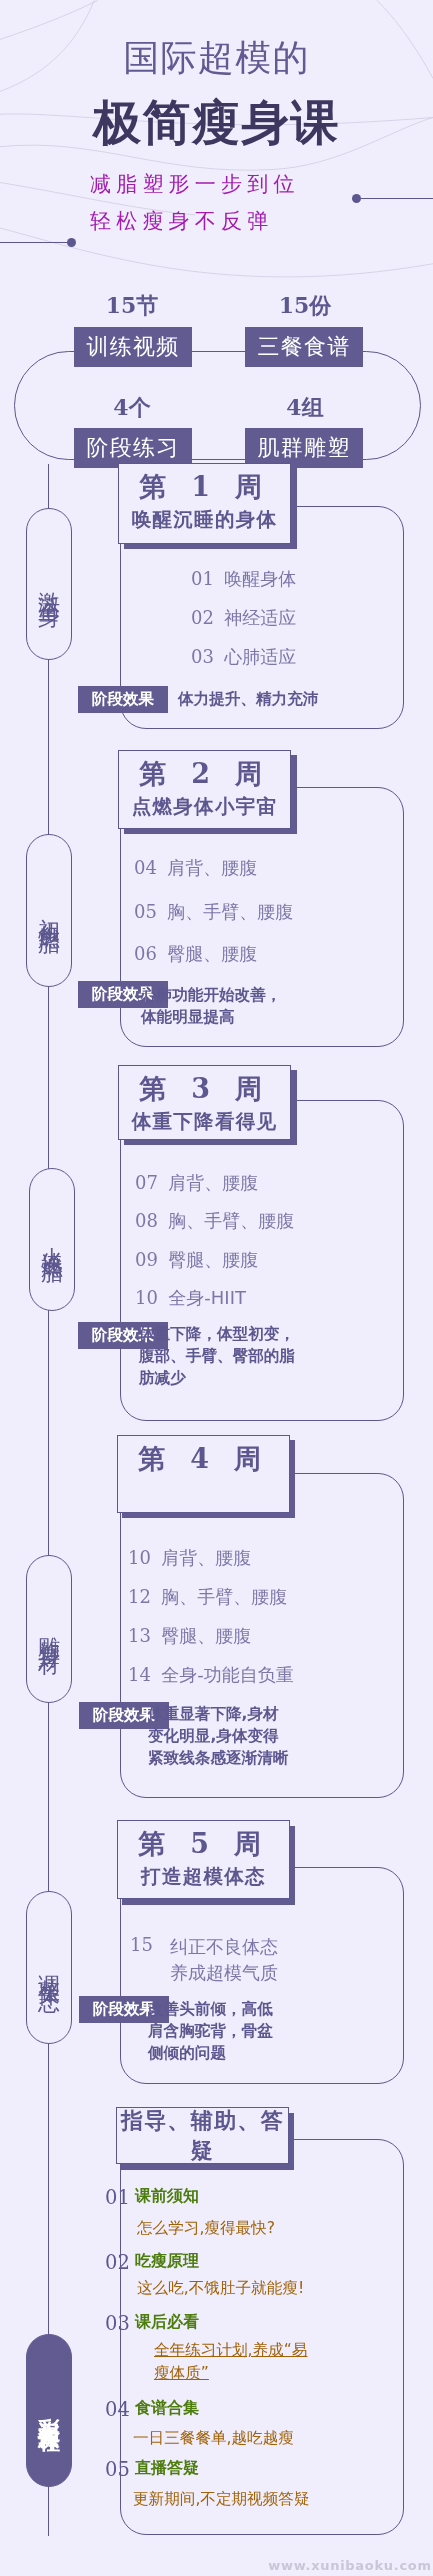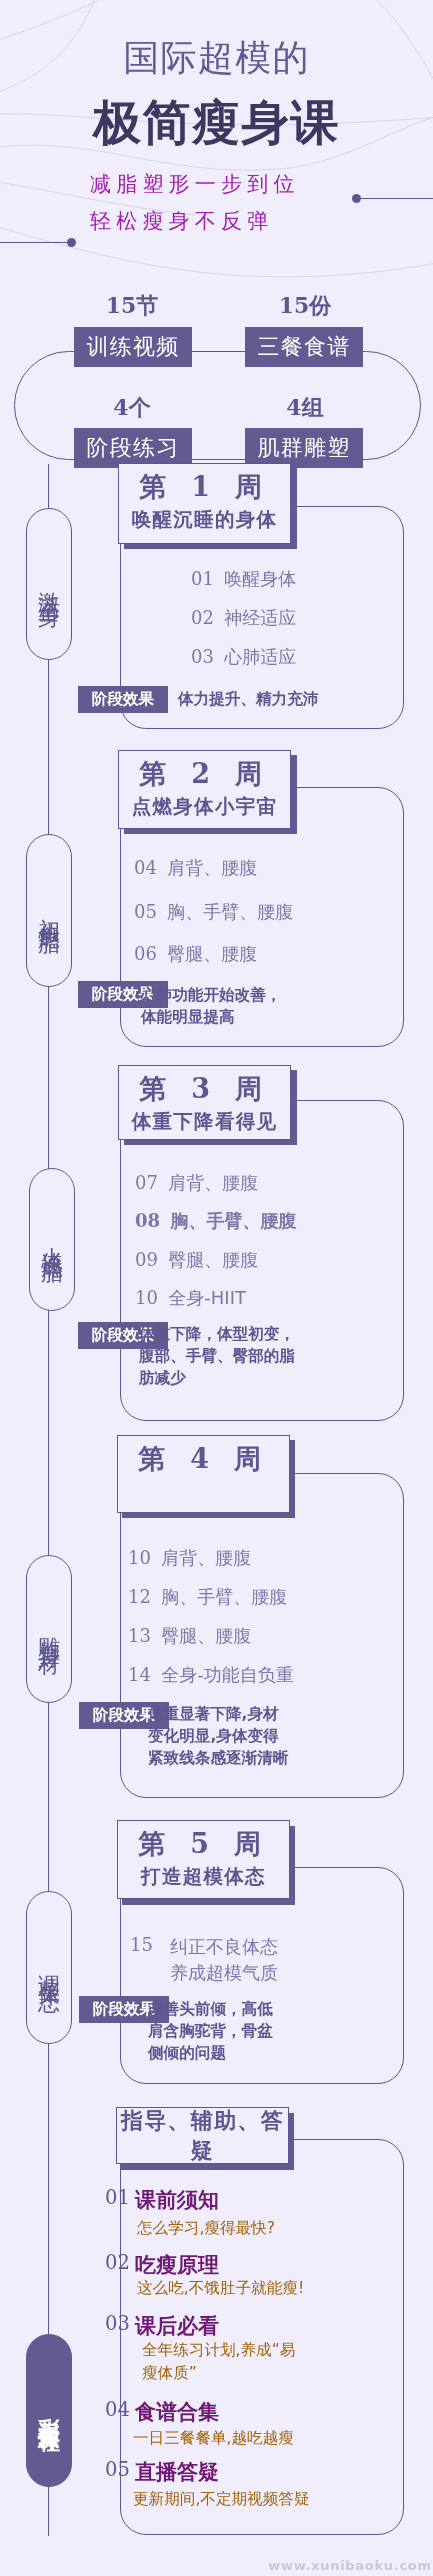--- a/index.html
+++ b/index.html
@@ -24,21 +24,21 @@
   .container { left: 120px; width: 284px; border: 1.3px solid #5d578f; border-radius: 26px; }
   .wk-shadow { background: #615b92; }
   .wk-box { background: #f0eefc; border: 1.3px solid #5d578f; text-align: center; }
   .wk-title { font-size: 27px; font-weight: bold; color: #5d578f; display: block; letter-spacing: 7.8px; margin-top: 5.2px; }
   .wk-sub { font-size: 19.5px; font-weight: bold; color: #5d578f; display: block; margin-top: 1.3px; font-family: "DejaVu Sans", sans-serif; letter-spacing: 1.3px; }
   .item { font-size: 18px; color: #7d77a8; font-family: "DejaVu Sans", sans-serif; white-space: nowrap; }
   .item .num { font-family: "DejaVu Serif", serif; margin-right: 10.4px; }
   .badge { left: 78px; width: 90px; height: 27px; background: #615b92; color: #fff; font-size: 15.6px; line-height: 27px; text-align: center; font-weight: bold; font-family: "DejaVu Sans", sans-serif; }
   .effect { font-size: 15.6px; color: #5d578f; font-weight: bold; line-height: 22px; font-family: "DejaVu Sans", sans-serif; }
   .bonus-num { font-size: 19.5px; color: #5d578f; font-family: "DejaVu Serif", serif; }
-  .bonus-title { font-size: 21px; font-weight: bold; color: #701a75; font-family: "DejaVu Sans", sans-serif; }
+  .bonus-title { font-size: 16px; font-weight: bold; color: #4d7c0f; font-family: "DejaVu Sans", sans-serif; }
   .bonus-desc { font-size: 15.6px; color: #a16207; font-family: "DejaVu Sans", sans-serif; line-height: 23.4px; }
   .watermark { right: 1.3px; bottom: 2.6px; font-size: 13px; font-weight: bold; color: #c9c6d8; letter-spacing: 0.7px; font-family: "DejaVu Sans", sans-serif; margin-top: 34px; }
 </style>
 </head>
 <body>
 
 <svg class="deco" viewBox="0 0 666 800" fill="none" stroke="#cfcbe2" stroke-width="1.2">
   <path d="M0 60 C 60 40, 110 20, 150 0"></path>
   <path d="M0 140 C 80 110, 120 60, 145 0"></path>
   <path d="M0 175 C 120 170, 300 210, 666 180"></path>
@@ -106,21 +106,21 @@
 <div class="abs pill" style="top:1168px; height:143px; left:29px;">
     <span>火速燃脂</span>
   </div>
 <div class="abs container" style="top:1100px; height:321px;"></div>
 <div class="abs wk-shadow" style="left:124px; top:1070px; width:173px; height:75px;"></div>
 <div class="abs wk-box" style="left:118px; top:1065px; width:173px; height:75px;">
   <span class="wk-title">第 3 周</span>
   <span class="wk-sub">体重下降看得见</span>
 </div>
 <div class="abs item" style="left:135px; top:1171px;"><span class="num">07</span><span>肩背、腰腹</span></div>
-<div class="abs item" style="left:135px; top:1209px;font-weight:bold;"><span class="num">08</span><span>胸、手臂、腰腹</span></div>
+<div class="abs item" style="left:135px; top:1209px;"><span class="num">08</span><span>胸、手臂、腰腹</span></div>
 <div class="abs item" style="left:135px; top:1248px;"><span class="num">09</span><span>臀腿、腰腹</span></div>
 <div class="abs item" style="left:135px; top:1286px;"><span class="num">10</span><span>全身-HIIT</span></div>
 <div class="abs badge" style="top:1322px;">阶段效果</div>
 <div class="abs effect" style="left:139px; top:1323px; width:169px;">体重下降，体型初变，腹部、手臂、臀部的脂肪减少</div>
 
 <div class="abs pill" style="top:1555px; height:148px;">
     <span>雕塑身材</span>
   </div>
 <div class="abs container" style="top:1473px; height:325px;"></div>
 <div class="abs wk-shadow" style="left:122px; top:1440px; width:173px; height:78px;"></div>
@@ -160,21 +160,21 @@
 <div class="abs bonus-num" style="left:105px; top:2186px;">01</div>
 <div class="abs bonus-title" style="left:135px; top:2186px;">课前须知</div>
 <div class="abs bonus-desc" style="left:137px; top:2217px;">怎么学习,瘦得最快?</div>
 
 <div class="abs bonus-num" style="left:105px; top:2251px;">02</div>
 <div class="abs bonus-title" style="left:135px; top:2251px;">吃瘦原理</div>
 <div class="abs bonus-desc" style="left:137px; top:2277px;">这么吃,不饿肚子就能瘦!</div>
 
 <div class="abs bonus-num" style="left:105px; top:2312px;">03</div>
 <div class="abs bonus-title" style="left:135px; top:2312px;">课后必看</div>
-<div class="abs bonus-desc" style="left:142px; top:2339px; width:163px;">全年练习计划,养成“易瘦体质”</div>
+<div class="abs bonus-desc" style="left:154px; top:2339px; width:163px;text-decoration:underline;">全年练习计划,养成“易瘦体质”</div>
 
 <div class="abs bonus-num" style="left:105px; top:2398px;">04</div>
 <div class="abs bonus-title" style="left:135px; top:2398px;">食谱合集</div>
 <div class="abs bonus-desc" style="left:133px; top:2427px;">一日三餐餐单,越吃越瘦</div>
 
 <div class="abs bonus-num" style="left:105px; top:2458px;">05</div>
 <div class="abs bonus-title" style="left:135px; top:2458px;">直播答疑</div>
 <div class="abs bonus-desc" style="left:133px; top:2488px;">更新期间,不定期视频答疑</div>
 
 <div class="abs watermark">www.xunibaoku.com</div>

